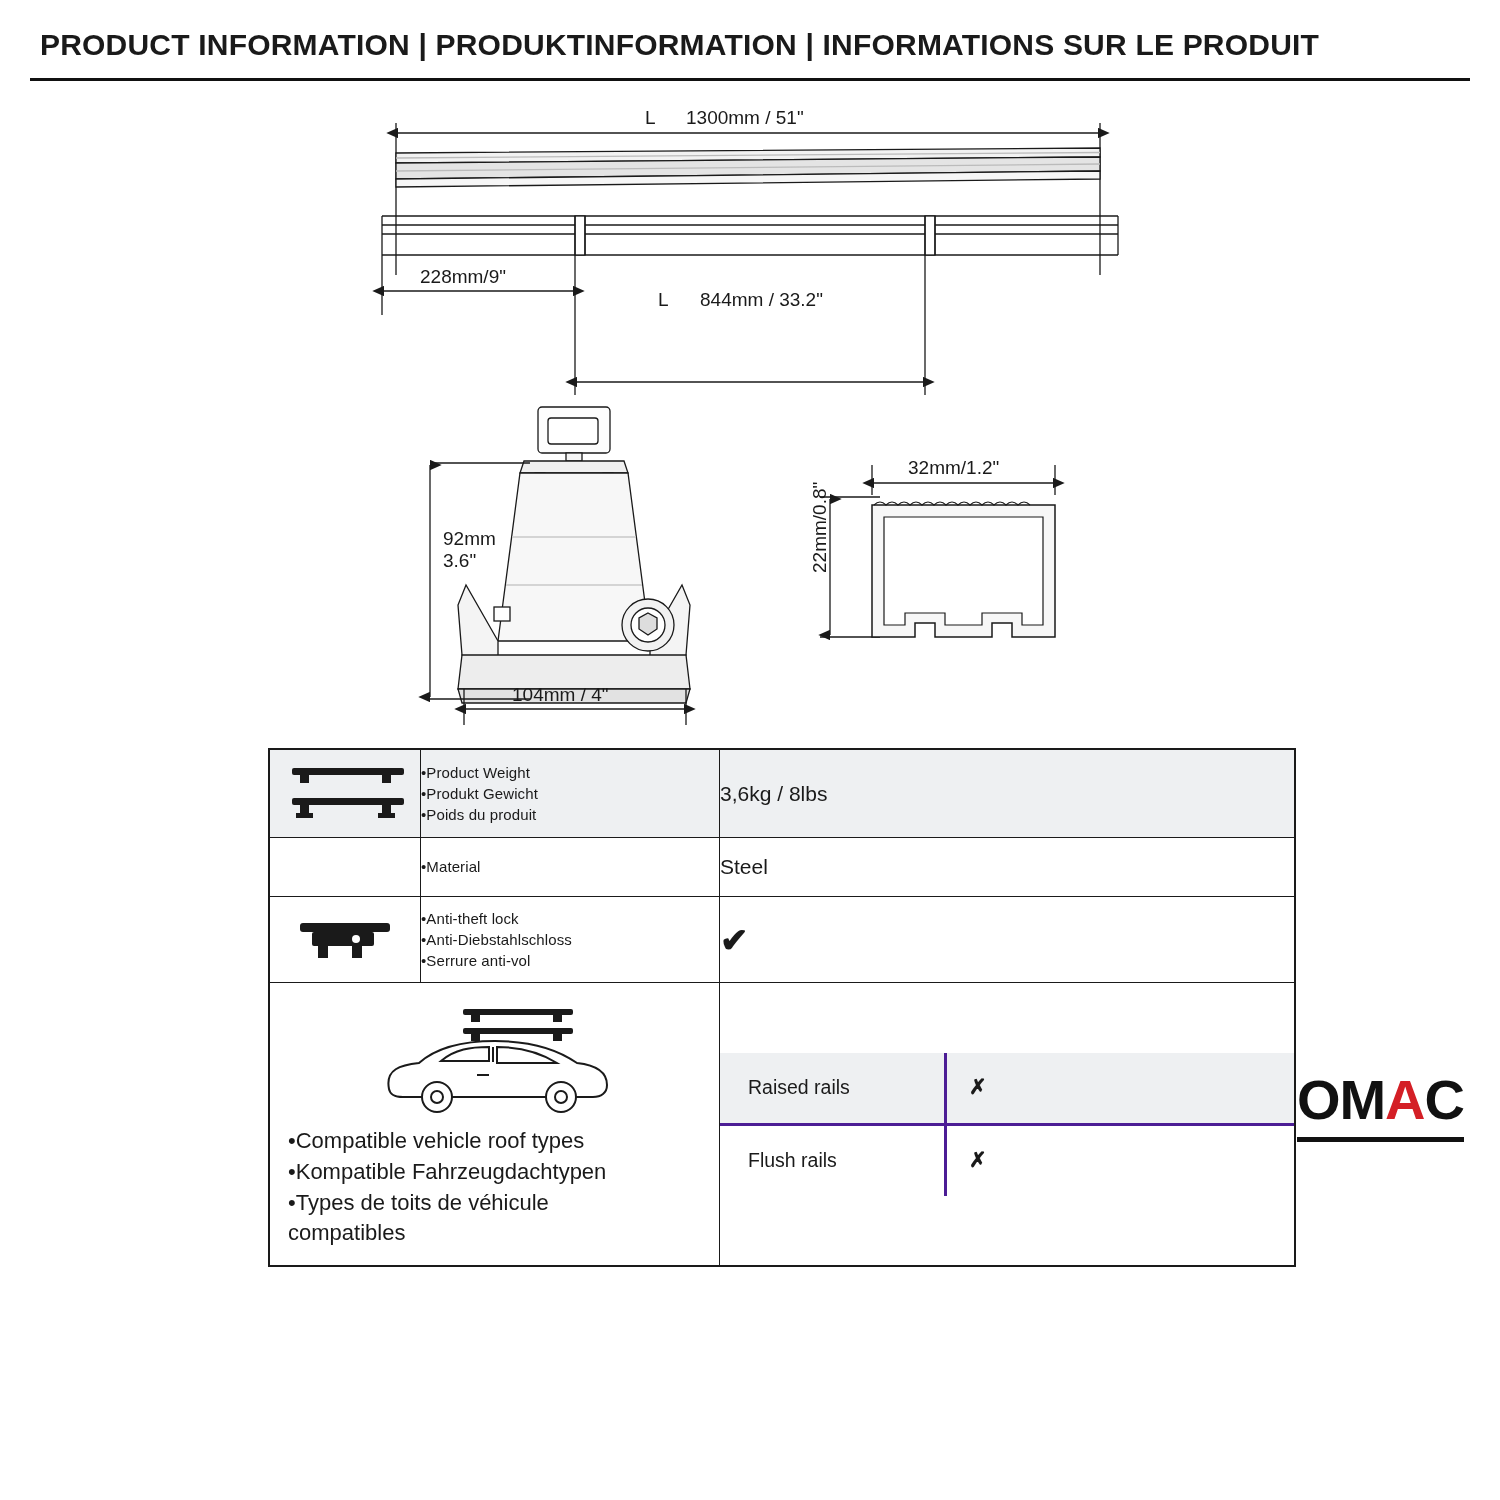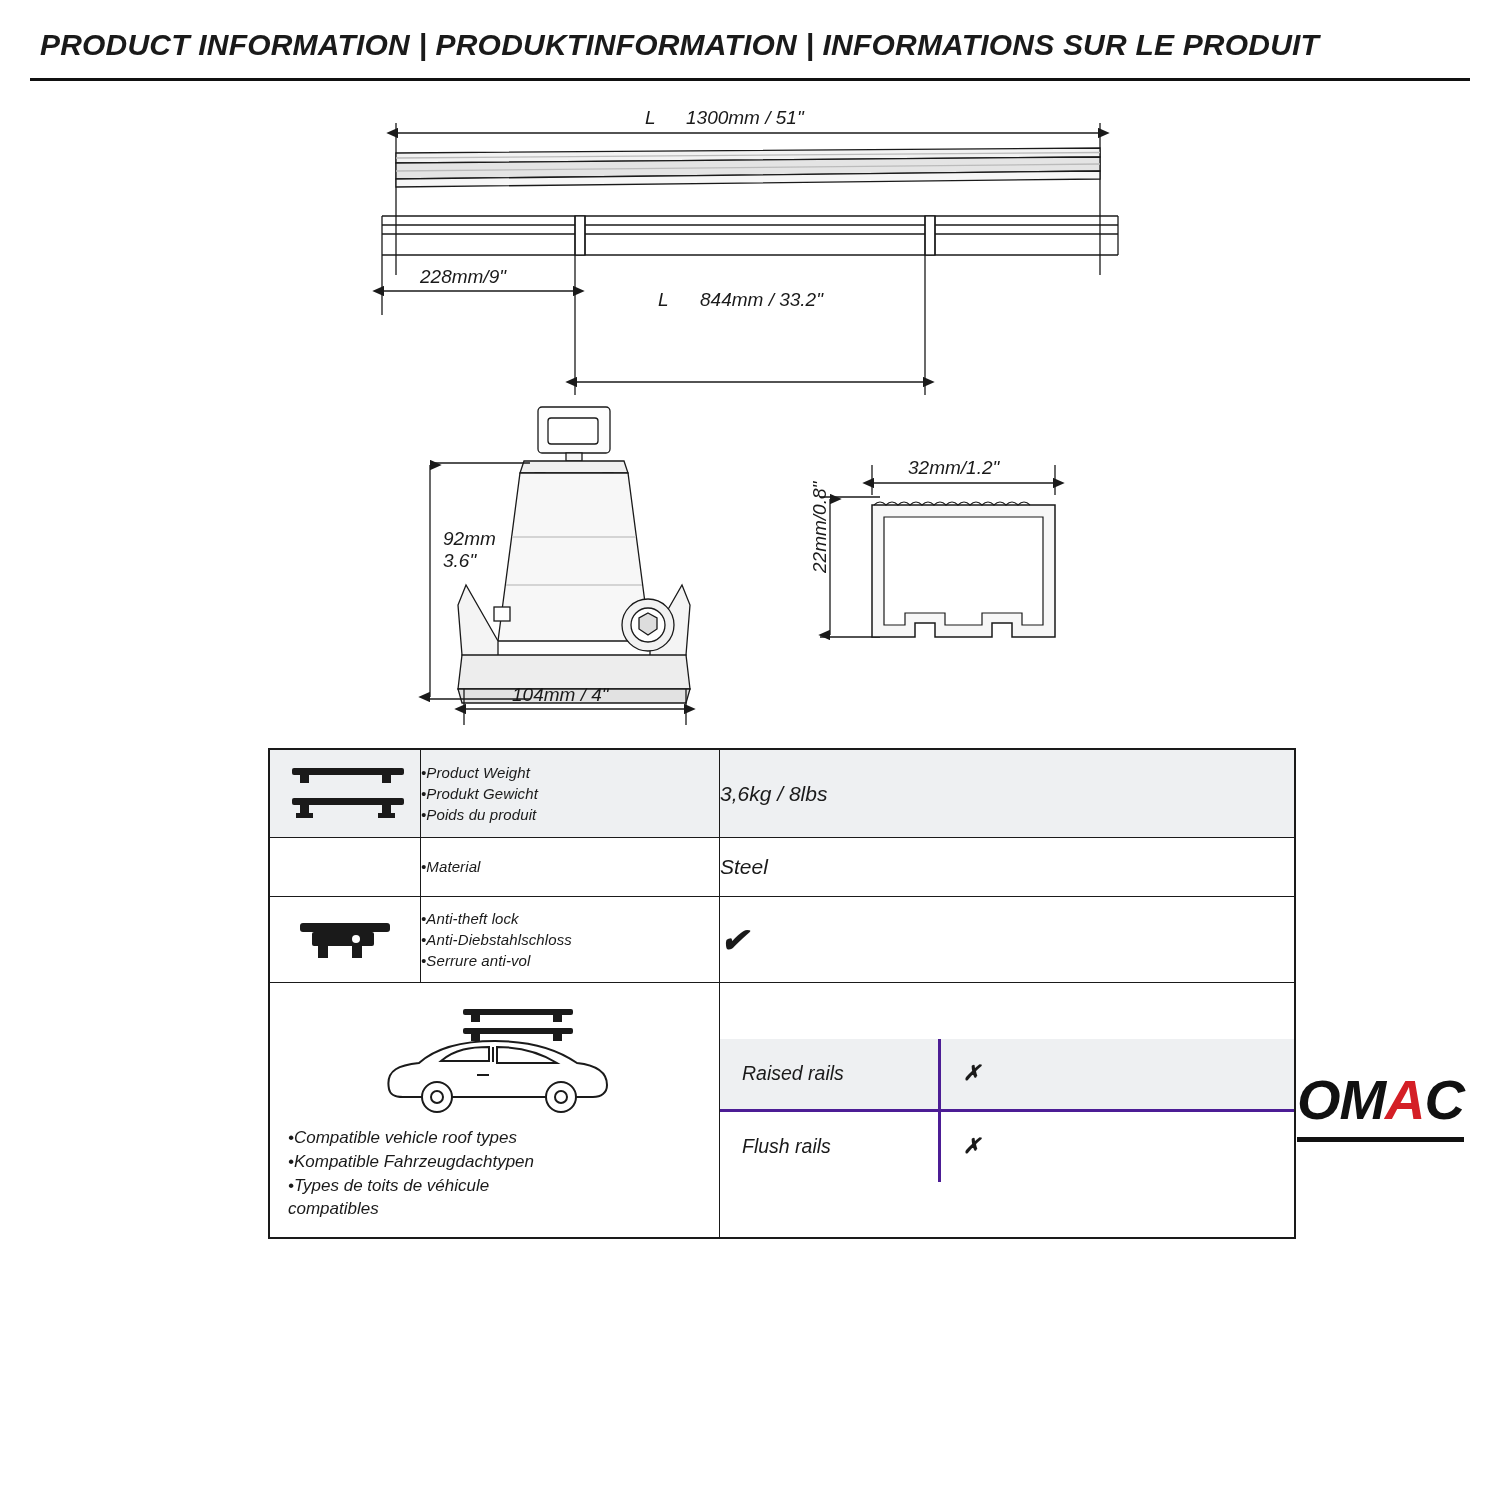--- a/index.html
+++ b/index.html
@@ -12,21 +12,20 @@
     height: 1500px;
     font-family: "Liberation Sans", sans-serif;
     color: #1a1a1a;
     position: relative;
     overflow: hidden;
   }
   #page {
     position: relative;
     width: 1500px;
     height: 1166px;
-    font-style: italic;
   }
 
   
   .header-title {
     position: absolute;
     top: 28px;
     left: 40px;
     width: 1420px;
     font-size: 30px;
     font-weight: bold;
@@ -107,38 +106,38 @@
   }
   .compat-sub td {
     border: 3px solid #4c1d95;
     height: 70px;
   }
   .compat-sub tr:first-child td { border-top: 0; }
   .compat-sub tr:last-child td { border-bottom: 0; }
   .compat-sub td:first-child {
     width: 196px;
     border-left: 0;
-    padding-left: 22px;
+    padding-left: 28px;
   }
   .compat-sub td:last-child {
     border-right: 0;
     padding-left: 22px;
   }
   .compat-left-cell {
     padding: 0;
     vertical-align: middle;
   }
   .compat-icon-wrap {
     text-align: center;
     padding-top: 14px;
   }
   .compat-text {
     padding: 6px 8px 16px 18px;
     line-height: 1.4;
-    font-size: 17px;
+    font-size: 22px;
   }
 
   
   .logo {
     position: absolute;
     right: 36px;
     bottom: 34px;
     display: flex;
     align-items: center;
     font-weight: bold;

